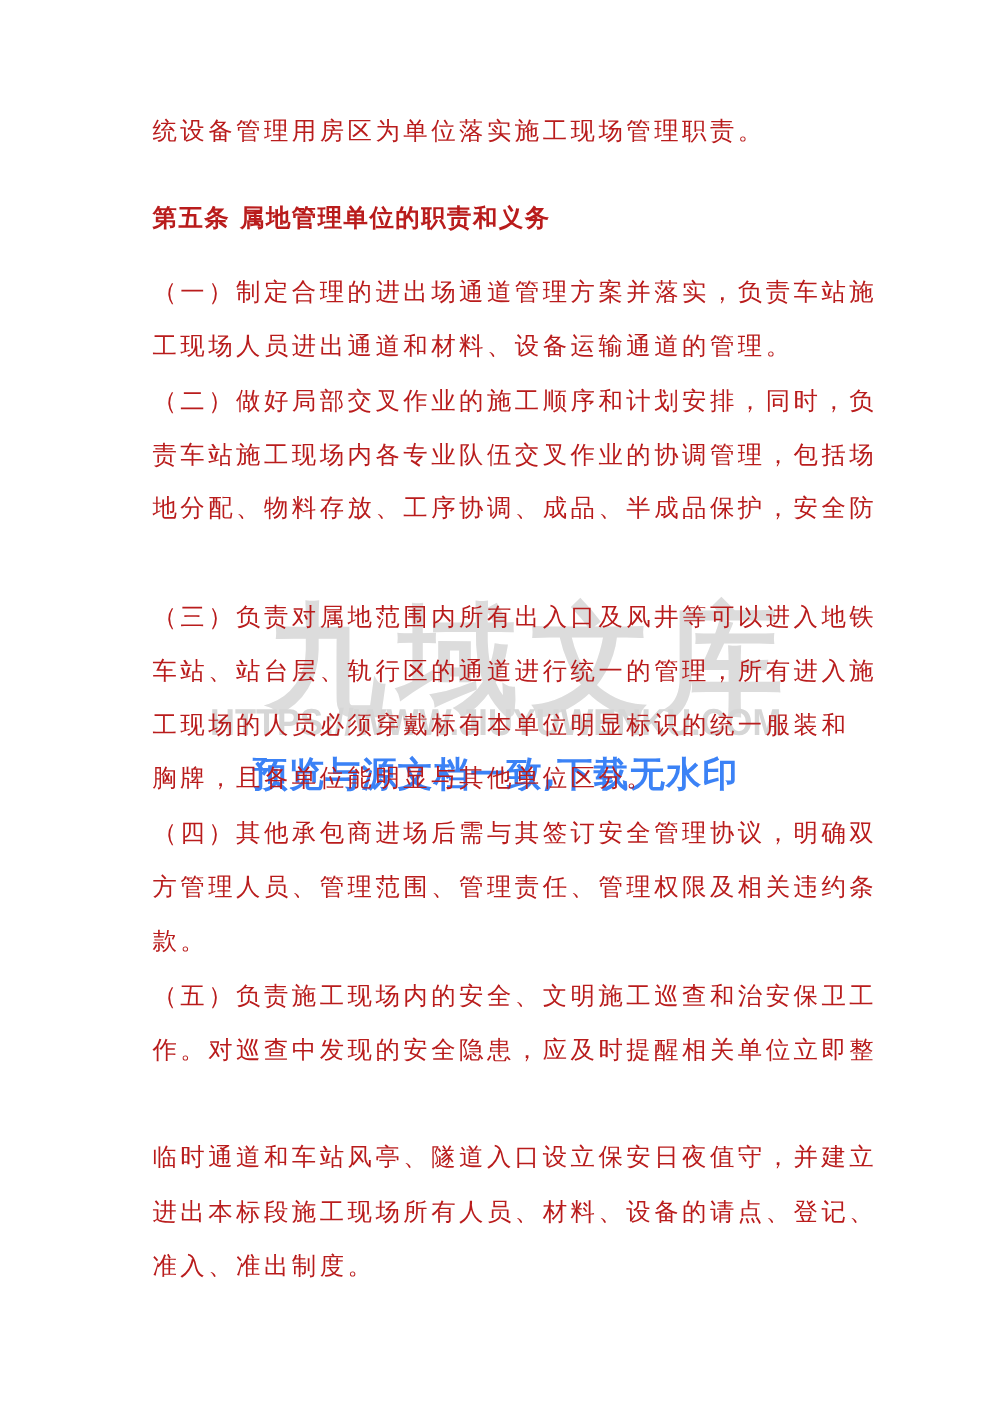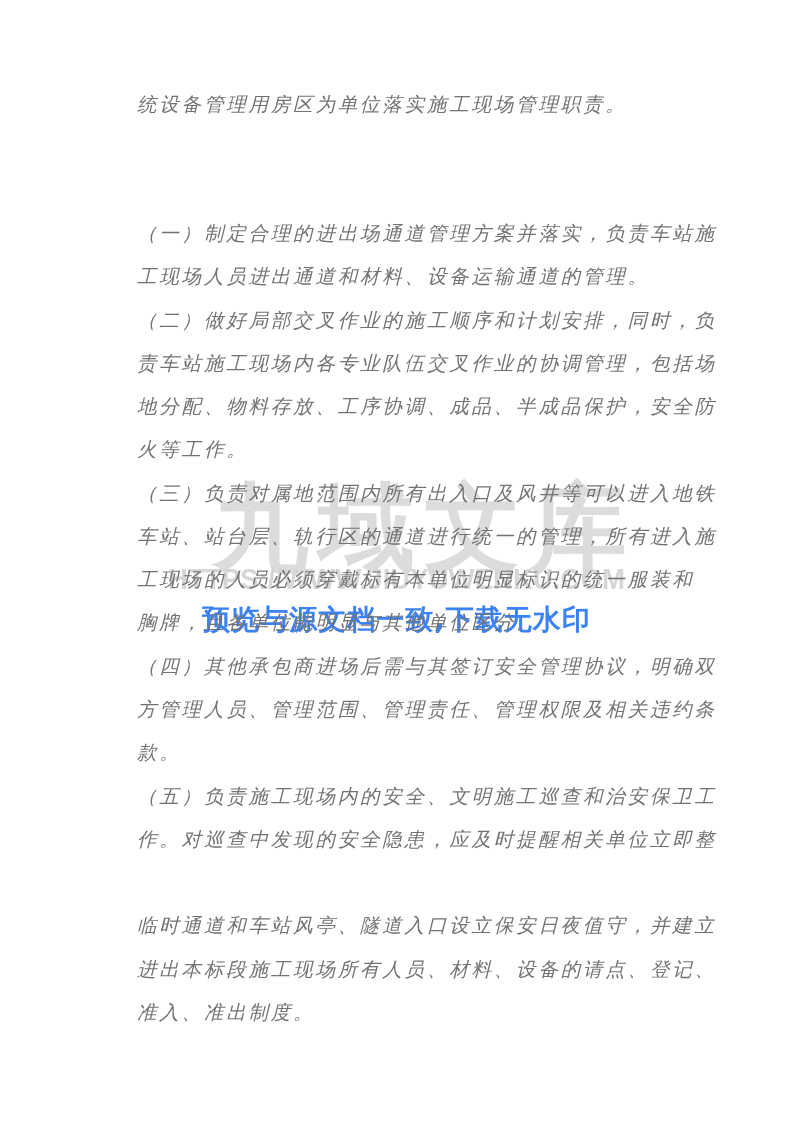--- a/index.html
+++ b/index.html
@@ -17,29 +17,28 @@
     }
     .page {
       position: absolute;
       left: 0; top: 0;
       width: 793px;
       height: 1122px;
       background: #ffffff;
     }
     .line {
       position: absolute;
-      left: 137px;
+      left: 122px;
       width: 560px;
       font-size: 19.5px;
       line-height: 24px;
       white-space: nowrap;
       letter-spacing: 2.8px;
-      color: #737373;
+      color: #b91c1c;
       z-index: 2;
-      font-style: italic;
     }
     .heading {
       font-weight: bold;
       letter-spacing: 1.2px;
       font-size: 19.5px;
     }
     .watermark {
       position: absolute;
       z-index: 1;
       color: #d9d9d9;
@@ -81,28 +80,28 @@
 <body>
 
 <div class="page">
 
   <div class="watermark wm-brand">九域文库</div>
   <div class="watermark wm-url">HTTPS://WWW.JIUYUWENKU.COM</div>
   <div class="watermark wm-note">预览与源文档一致,下载无水印</div>
 
   <div class="line" style="top:93px">统设备管理用房区为单位落实施工现场管理职责。</div>
 
+  <div class="line heading" style="top:163px">第五条 属地管理单位的职责和义务</div>
 
   <div class="line" style="top:222px">（一）制定合理的进出场通道管理方案并落实，负责车站施</div>
   <div class="line" style="top:265px">工现场人员进出通道和材料、设备运输通道的管理。</div>
 
   <div class="line" style="top:309px">（二）做好局部交叉作业的施工顺序和计划安排，同时，负</div>
   <div class="line" style="top:352px">责车站施工现场内各专业队伍交叉作业的协调管理，包括场</div>
   <div class="line" style="top:395px">地分配、物料存放、工序协调、成品、半成品保护，安全防</div>
-  <div class="line" style="top:438px">火等工作。</div>
 
   <div class="line" style="top:482px">（三）负责对属地范围内所有出入口及风井等可以进入地铁</div>
   <div class="line" style="top:525px">车站、站台层、轨行区的通道进行统一的管理，所有进入施</div>
   <div class="line" style="top:568px">工现场的人员必须穿戴标有本单位明显标识的统一服装和</div>
   <div class="line" style="top:611px">胸牌，且各单位能明显与其他单位区分。</div>
 
   <div class="line" style="top:655px">（四）其他承包商进场后需与其签订安全管理协议，明确双</div>
   <div class="line" style="top:698px">方管理人员、管理范围、管理责任、管理权限及相关违约条</div>
   <div class="line" style="top:741px">款。</div>
 

